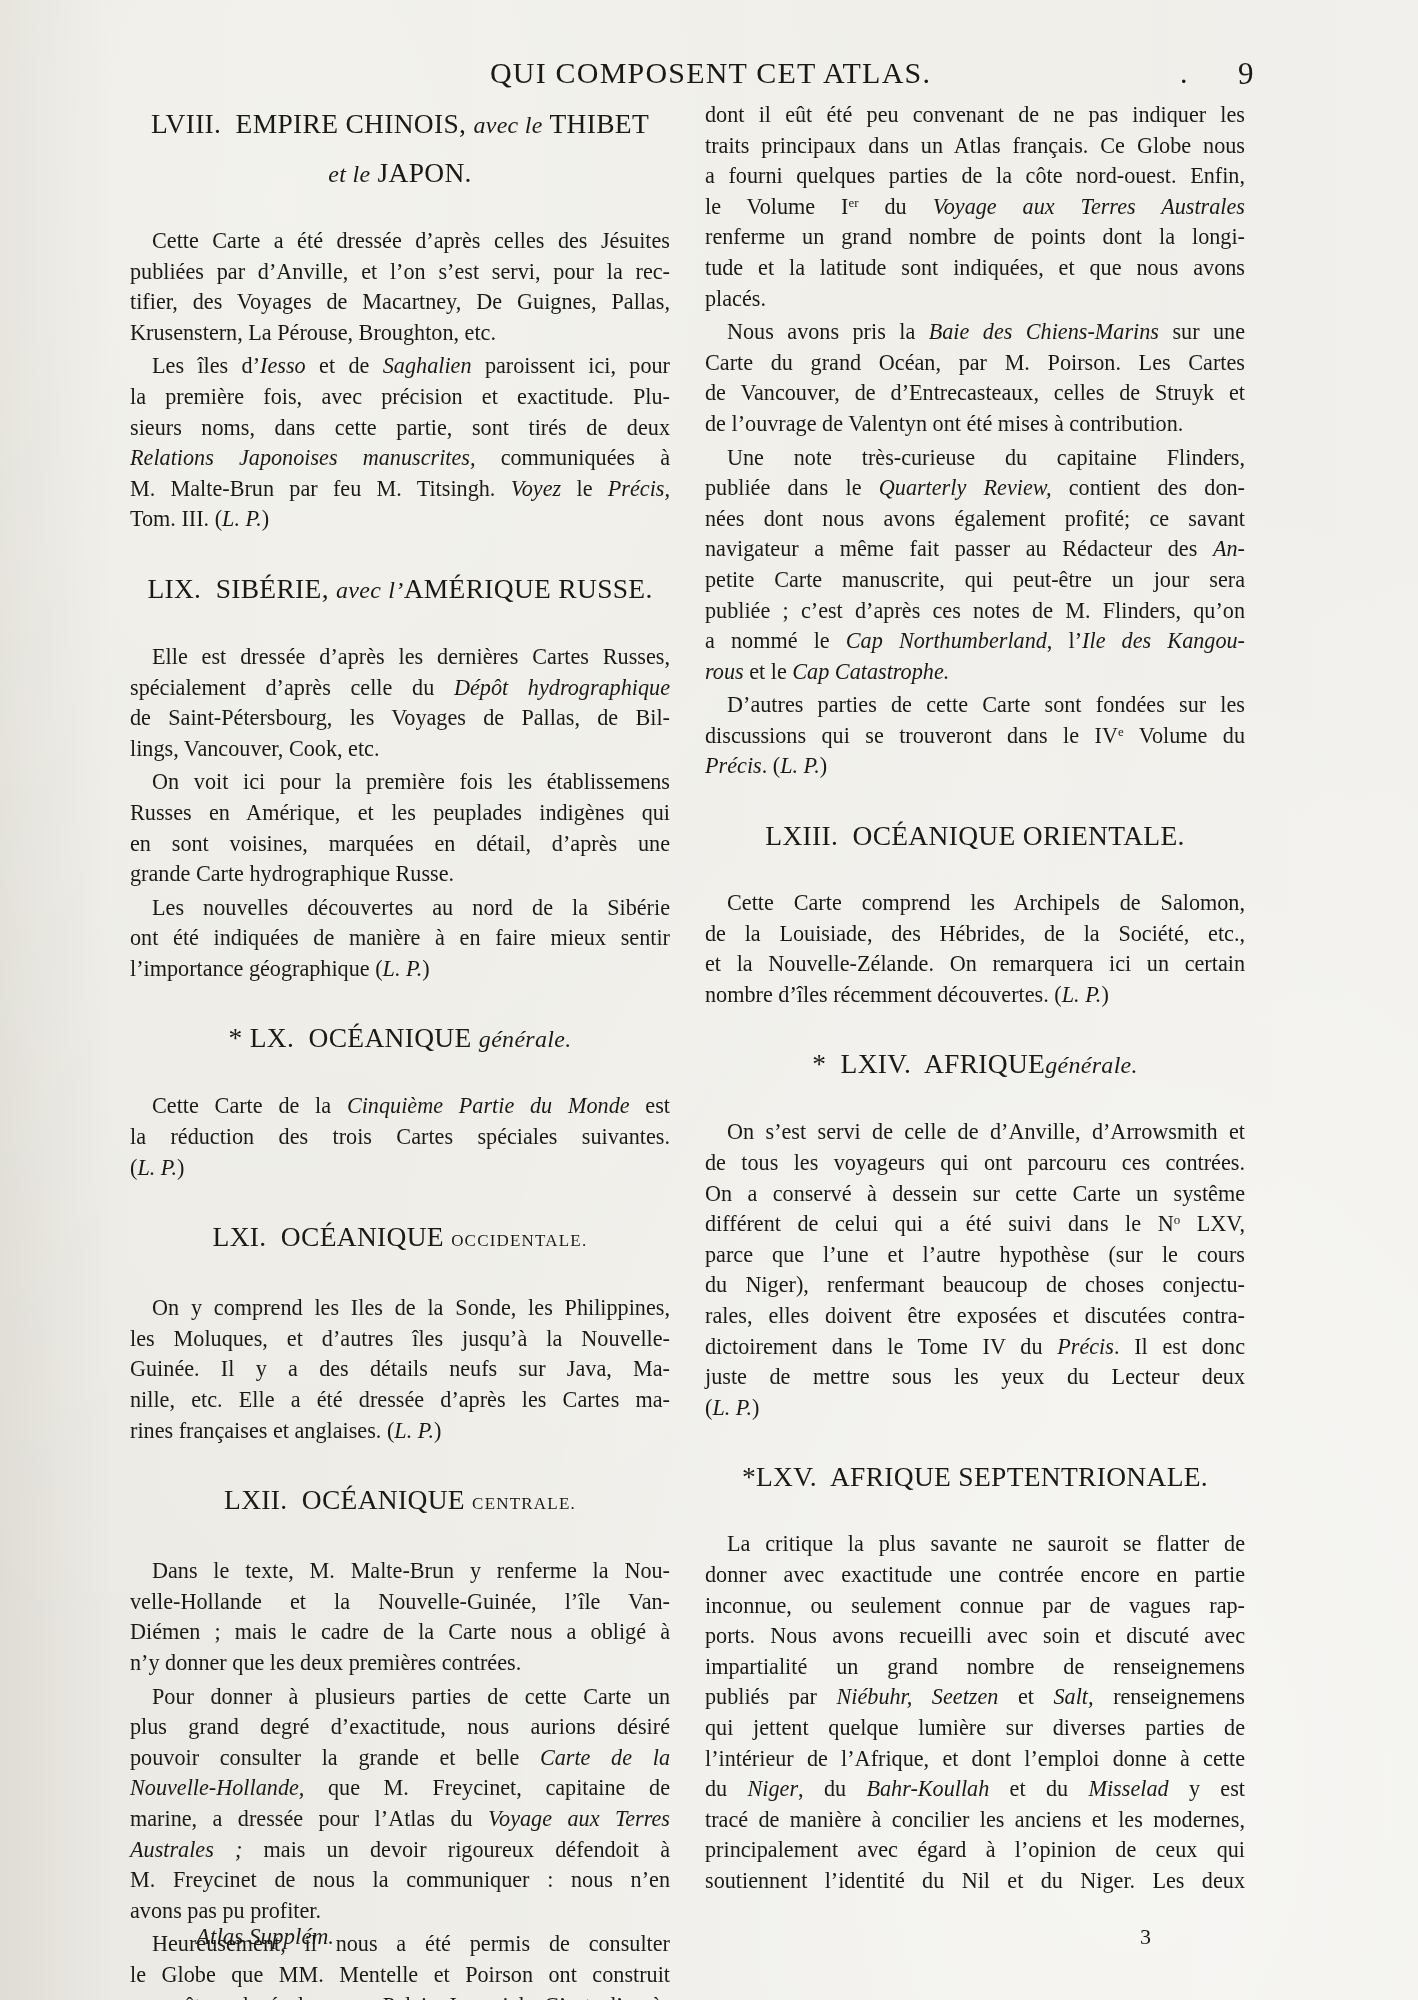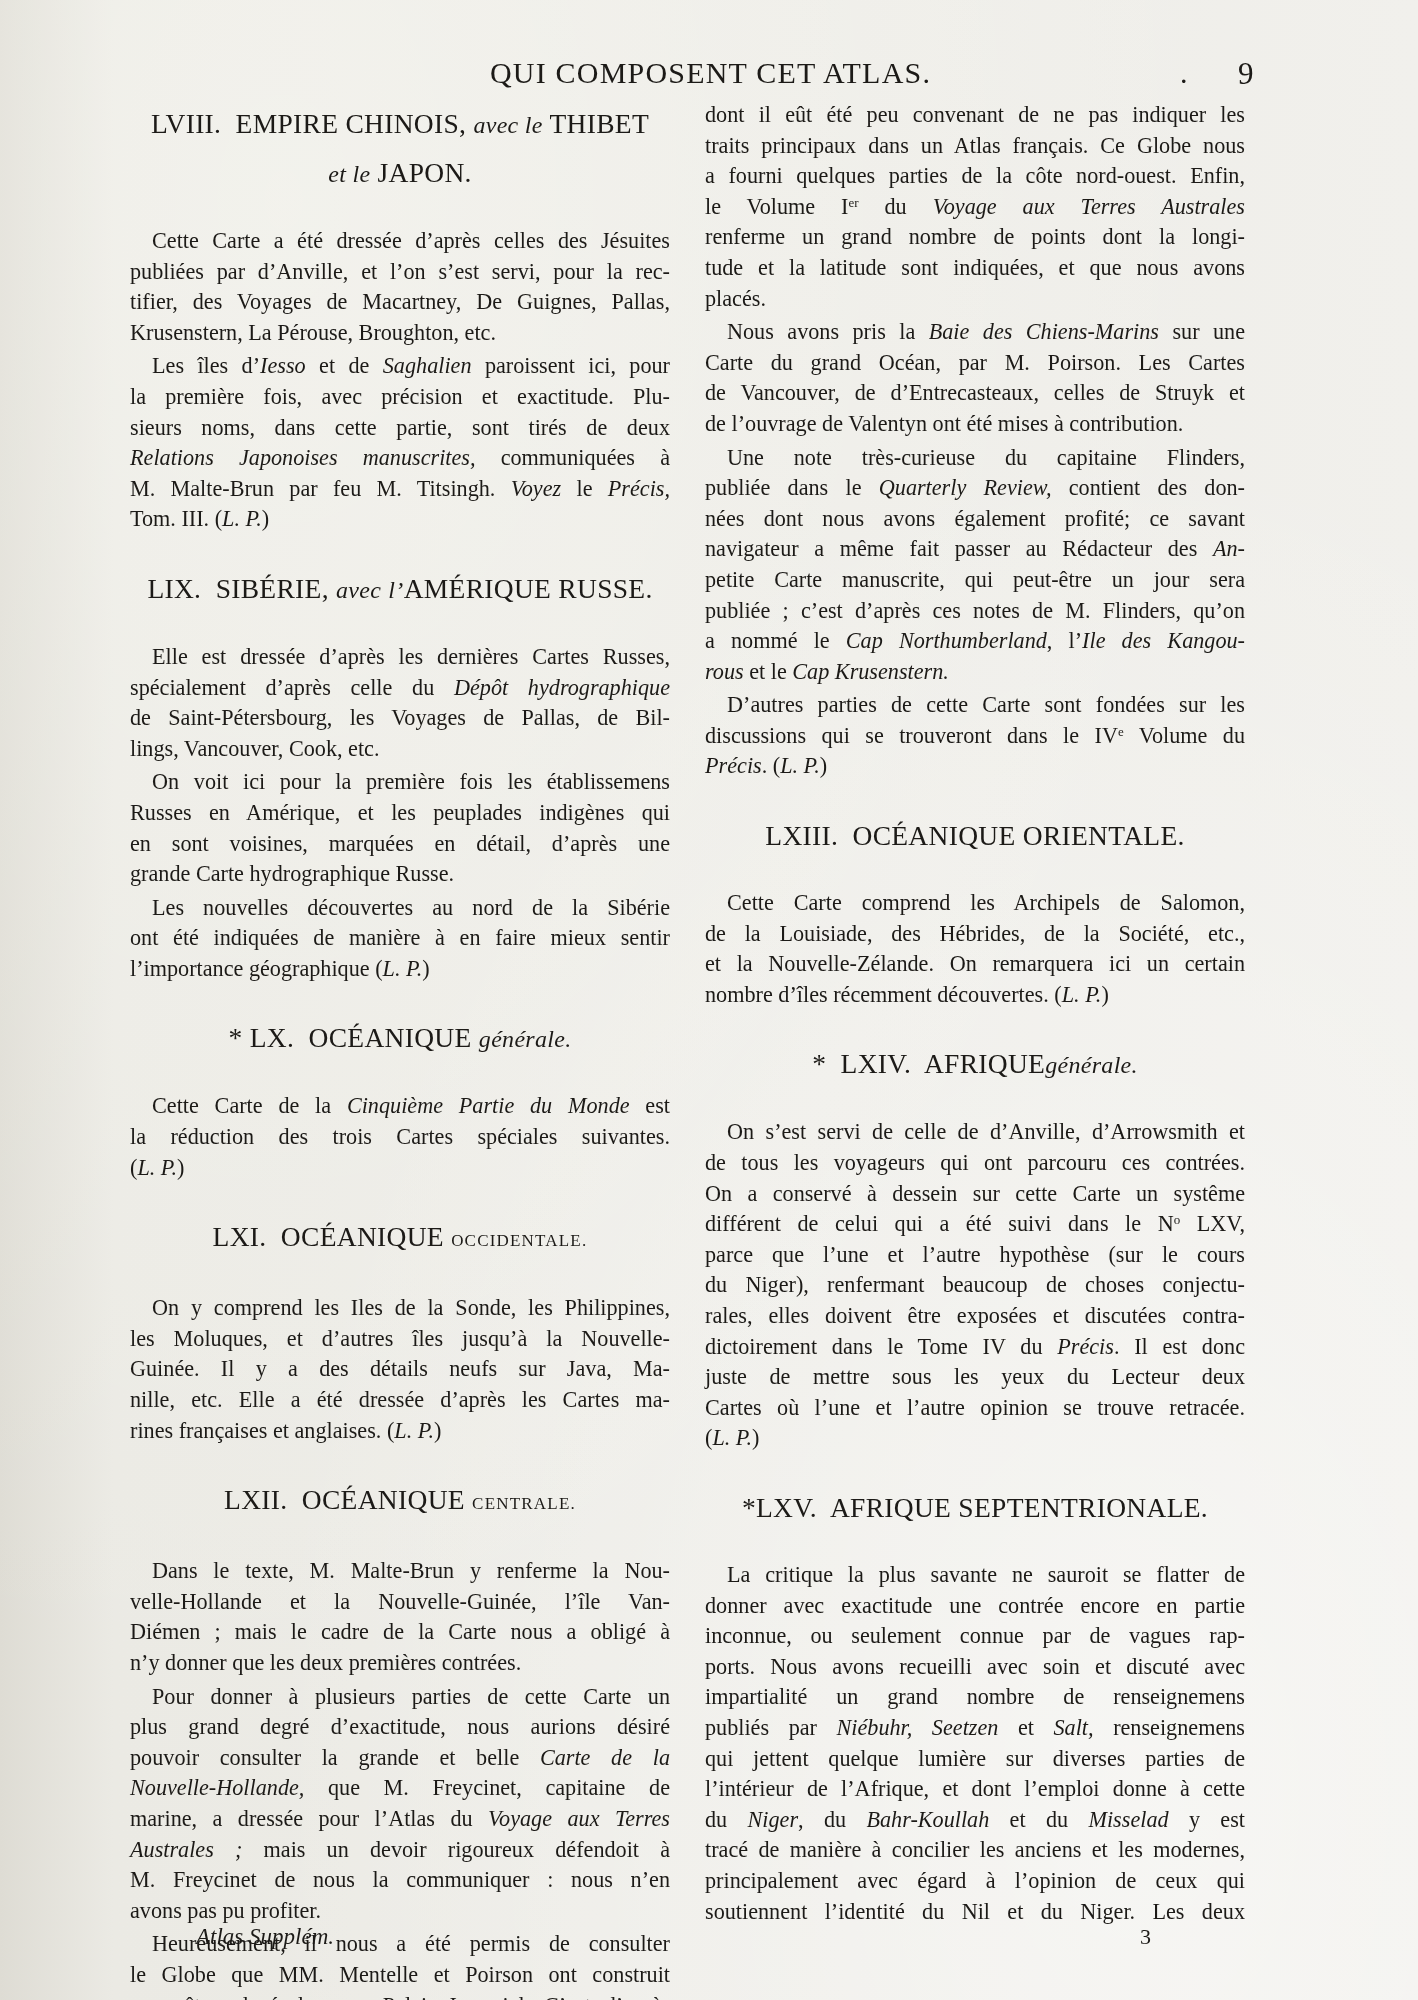--- a/index.html
+++ b/index.html
@@ -200,21 +200,21 @@
       <span class="line last">de l’ouvrage de Valentyn ont été mises à contribution.</span>
     </div>
     <div class="para">
       <span class="line indent">Une note très-curieuse du capitaine Flinders,</span>
       <span class="line"><span>publiée dans le </span><span class="it">Quarterly Review,</span><span> contient des don-</span></span>
       <span class="line">nées dont nous avons également profité; ce savant</span>
       <span class="line"><span>navigateur a même fait passer au Rédacteur des </span><span class="it">An-</span></span>
       <span class="line">petite Carte manuscrite, qui peut-être un jour sera</span>
       <span class="line">publiée ; c’est d’après ces notes de M. Flinders, qu’on</span>
       <span class="line"><span>a nommé le </span><span class="it">Cap Northumberland</span><span>, l’</span><span class="it">Ile des Kangou-</span></span>
-      <span class="line last"><span class="it">rous</span><span> et le </span><span class="it">Cap Krusenstern.</span></span>
+      <span class="line last"><span class="it">rous</span><span> et le </span><span class="it">Cap Catastrophe.</span></span>
     </div>
     <div class="para">
       <span class="line indent">D’autres parties de cette Carte sont fondées sur les</span>
       <span class="line"><span>discussions qui se trouveront dans le IV</span><sup>e</sup><span> Volume du</span></span>
       <span class="line last"><span class="it">Précis</span><span>. (</span><span class="it">L. P.</span><span>)</span></span>
     </div>
   </section>
 
   <section>
     <div class="heading h-gap-top h-gap-bot">
@@ -238,21 +238,20 @@
     <div class="para">
       <span class="line indent">On s’est servi de celle de d’Anville, d’Arrowsmith et</span>
       <span class="line">de tous les voyageurs qui ont parcouru ces contrées.</span>
       <span class="line">On a conservé à dessein sur cette Carte un systême</span>
       <span class="line"><span>différent de celui qui a été suivi dans le N</span><sup>o</sup><span> LXV,</span></span>
       <span class="line">parce que l’une et l’autre hypothèse (sur le cours</span>
       <span class="line">du Niger), renfermant beaucoup de choses conjectu-</span>
       <span class="line">rales, elles doivent être exposées et discutées contra-</span>
       <span class="line"><span>dictoirement dans le Tome IV du </span><span class="it">Précis</span><span>. Il est donc</span></span>
       <span class="line">juste de mettre sous les yeux du Lecteur deux</span>
-      <span class="line">Cartes où l’une et l’autre opinion se trouve retracée.</span>
       <span class="line last"><span>(</span><span class="it">L. P.</span><span>)</span></span>
     </div>
   </section>
 
   <section>
     <div class="heading h-gap-top h-gap-bot">
       <span>*</span><span>LXV.</span>&nbsp;
       <span>AFRIQUE SEPTENTRIONALE.</span>
     </div>
     <div class="para">

